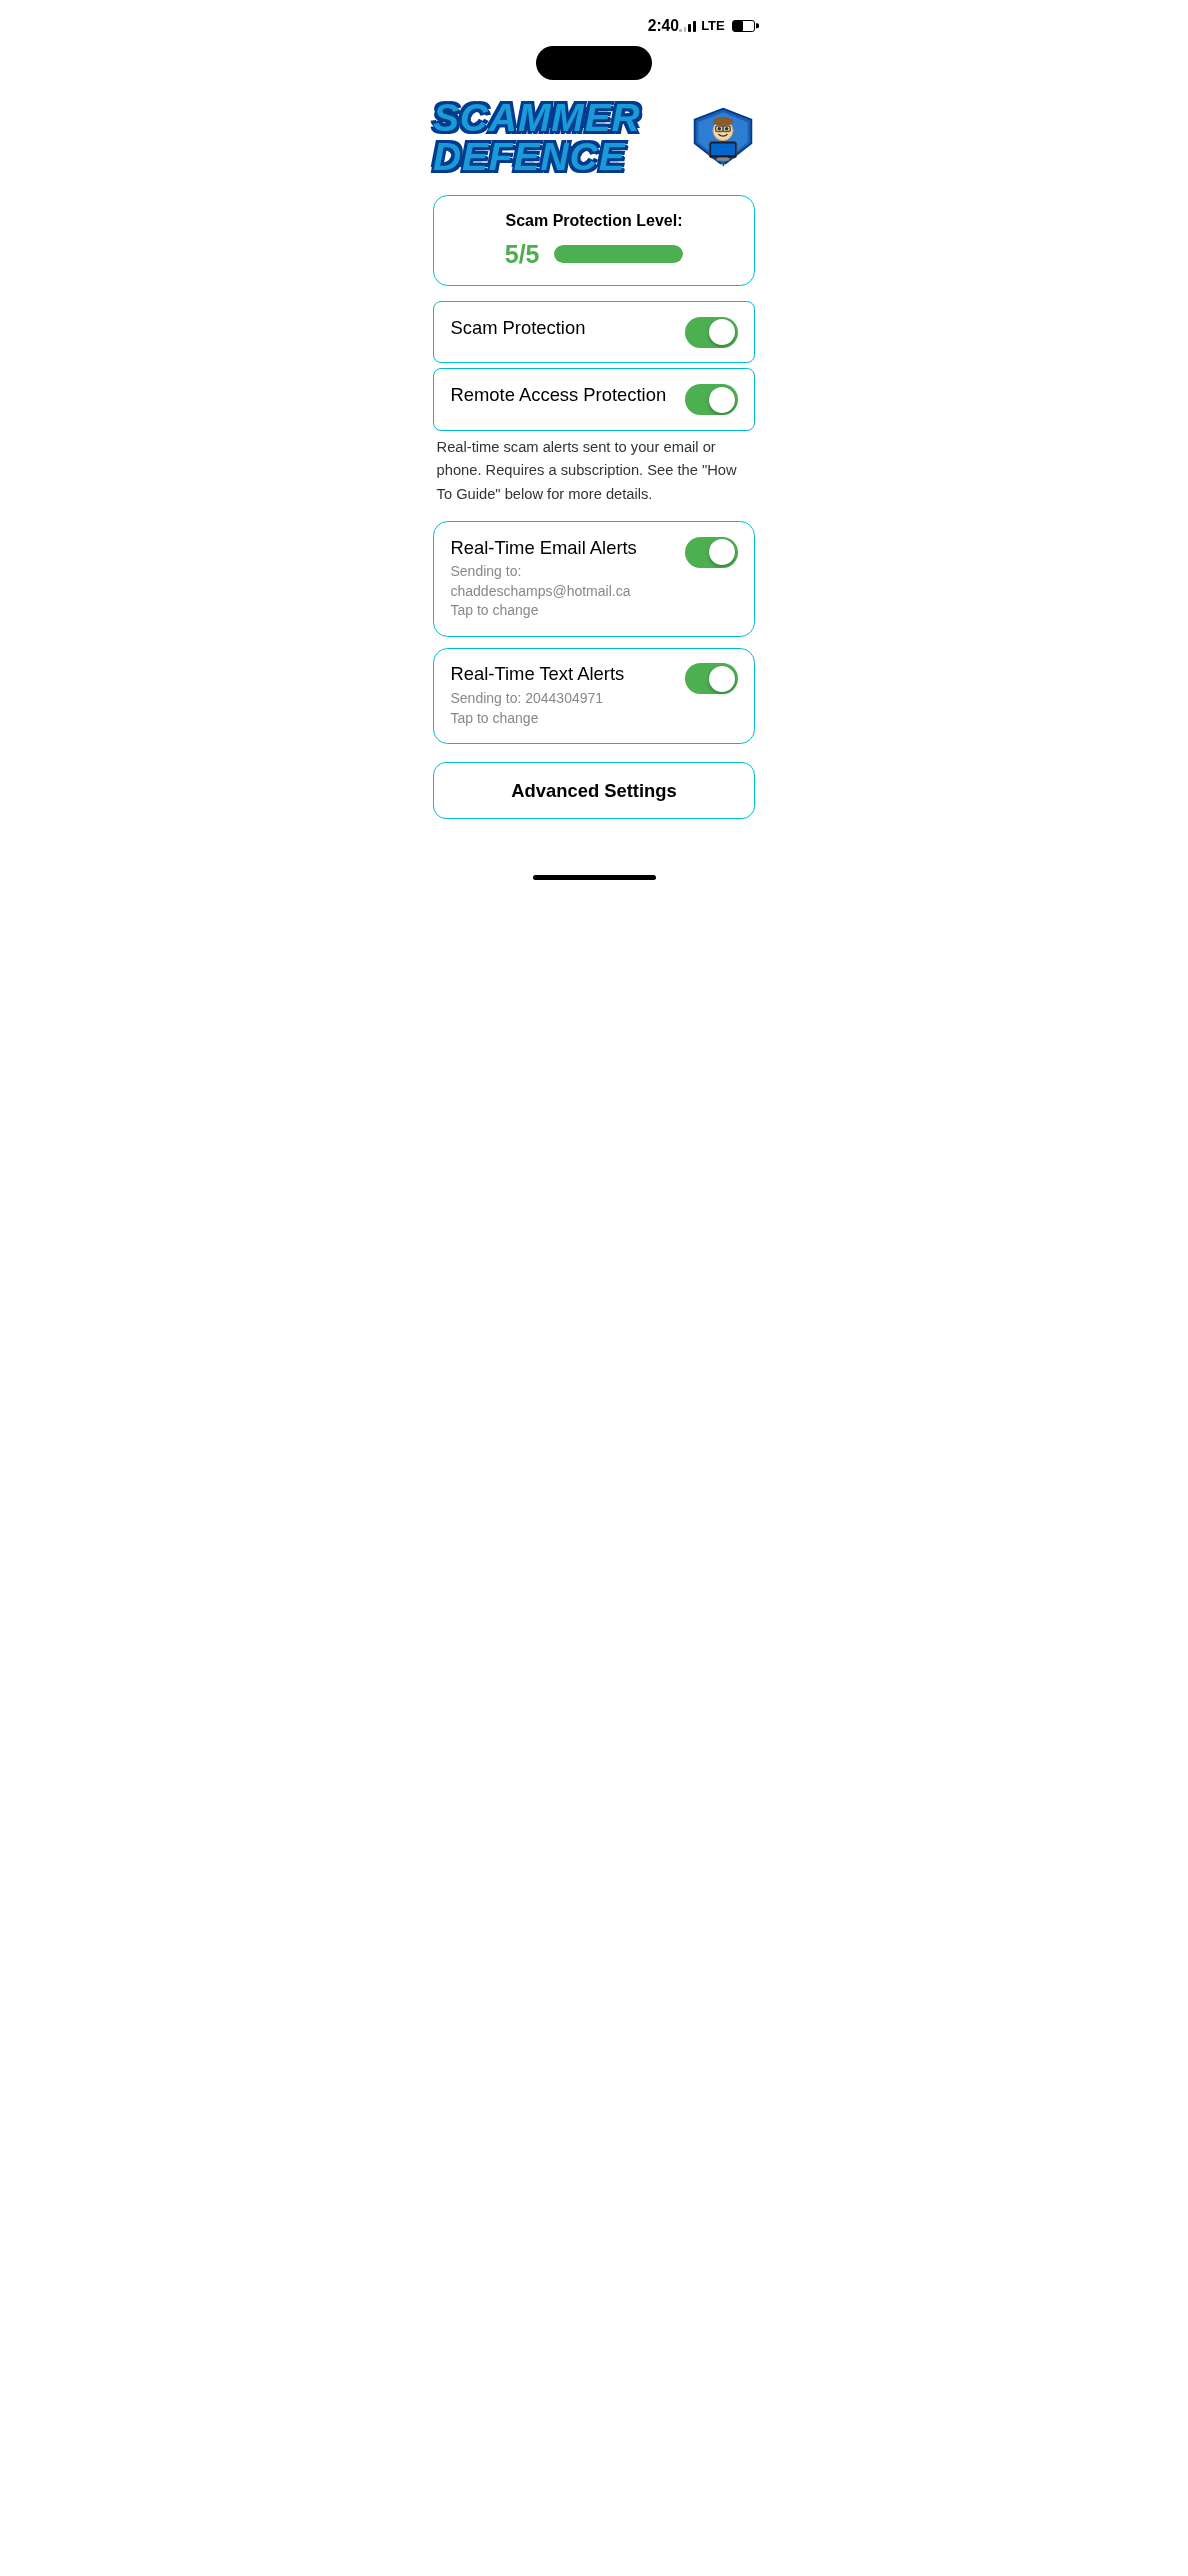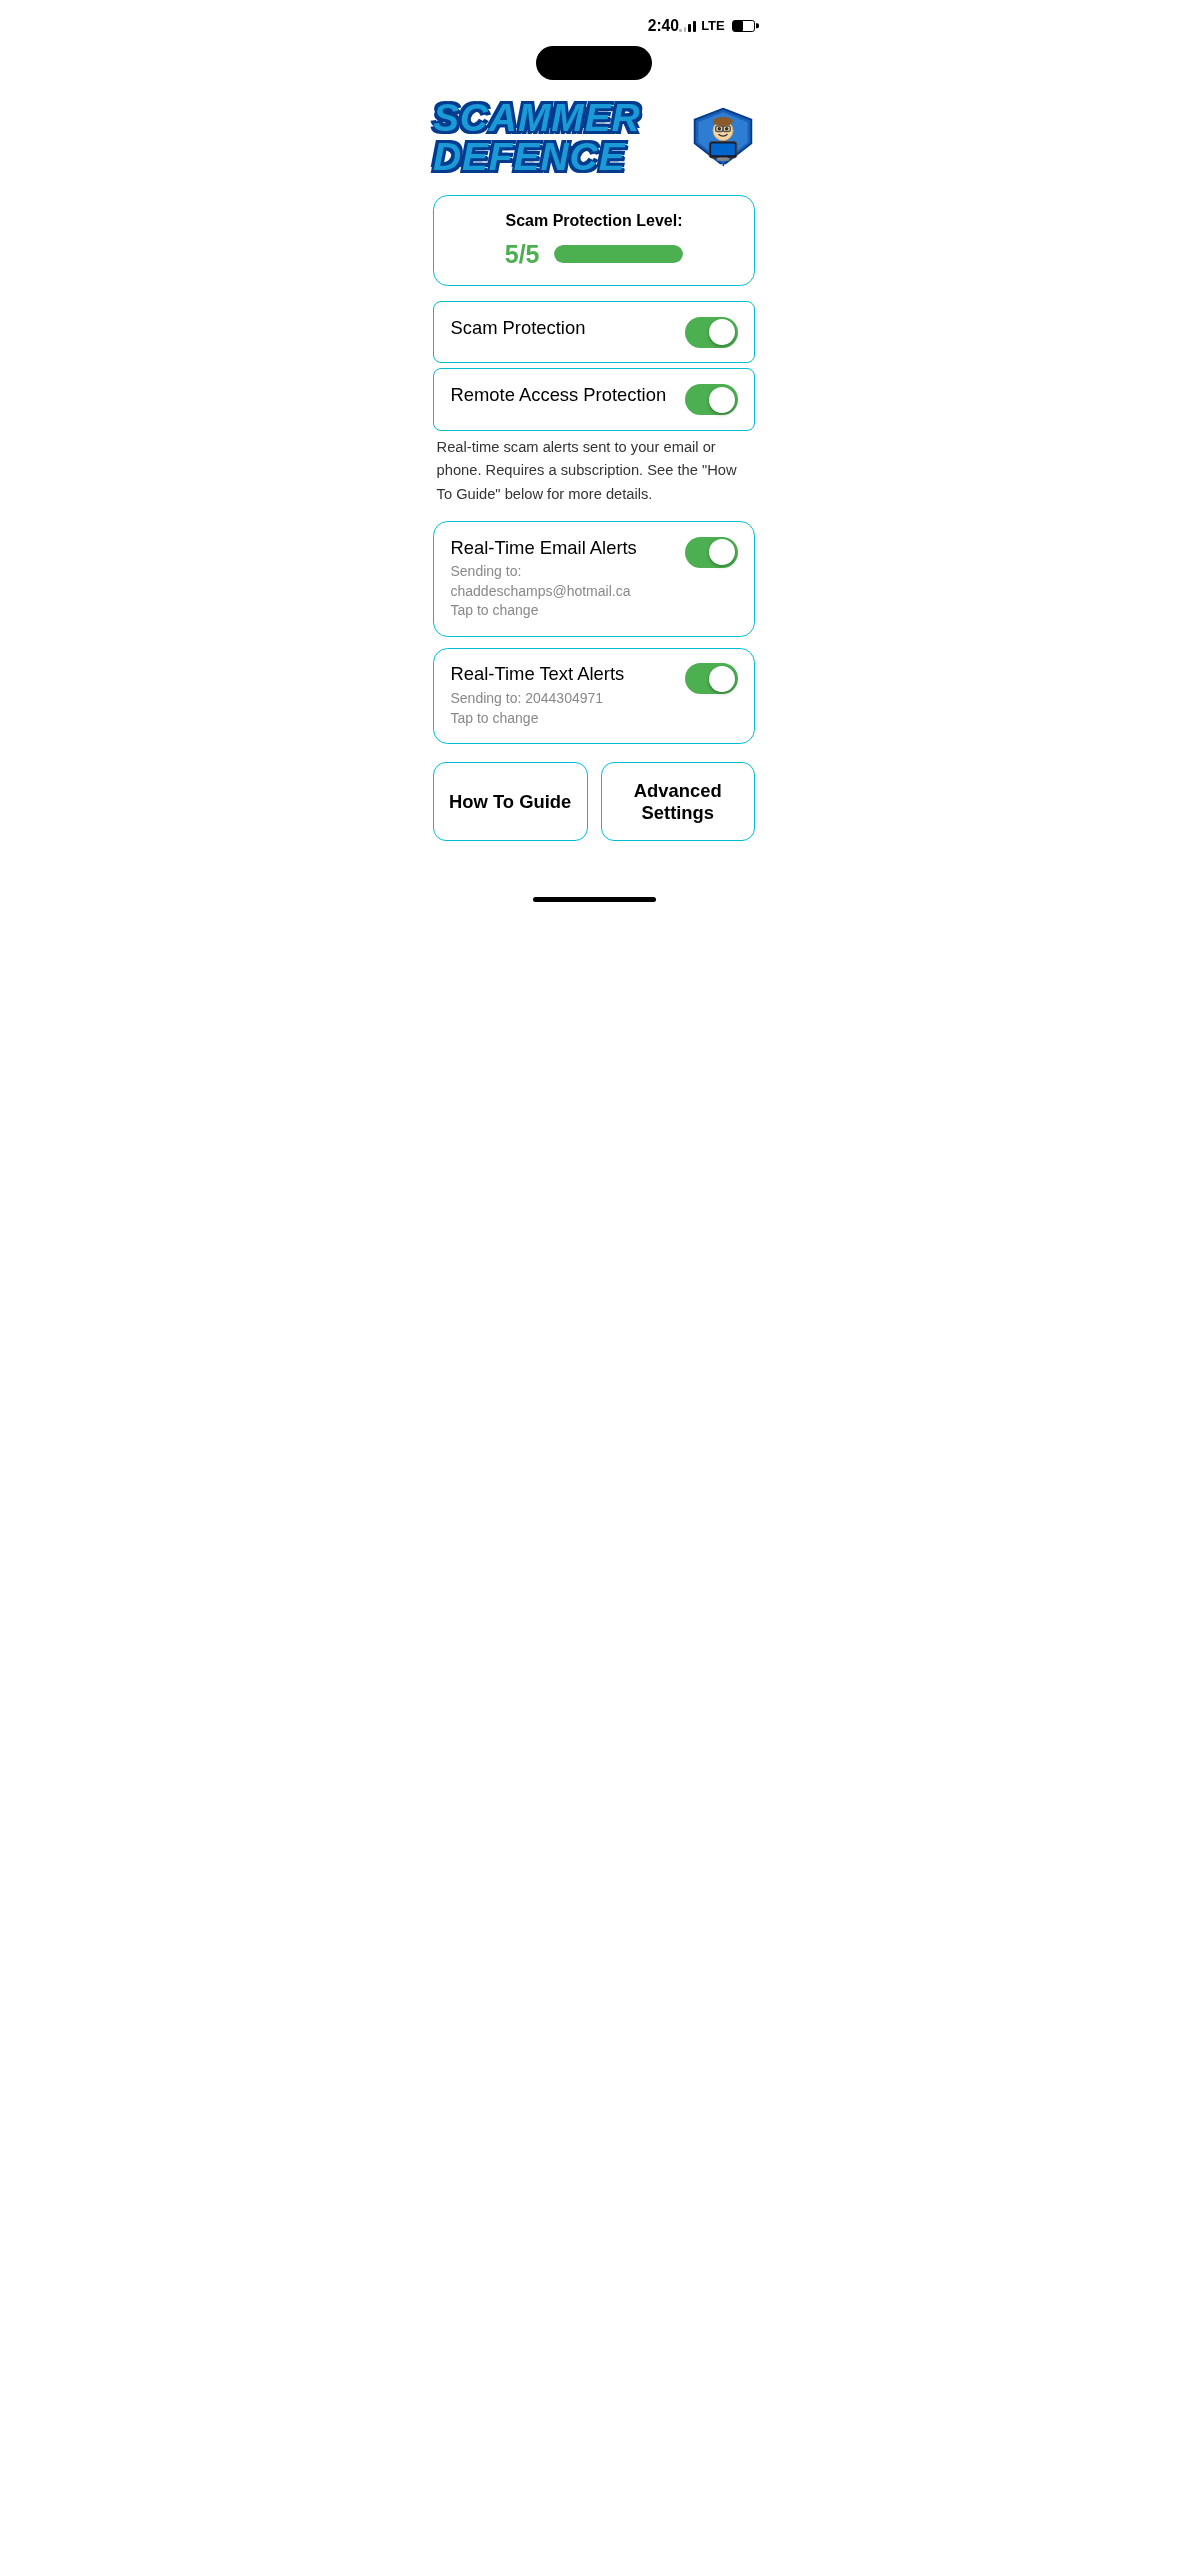--- a/index.html
+++ b/index.html
@@ -388,20 +388,19 @@
       <div class="toggle-label-multi">Real-Time Text Alerts</div>
       <div class="toggle-sublabel">
         <span>Sending to: 2044304971</span><br>
         <span>Tap to change</span>
       </div>
     </div>
     <div class="toggle-switch"></div>
   </div>
 
   <div class="bottom-buttons">
-    <button class="bottom-button">How To Guide</button>
     <button class="bottom-button">Advanced Settings</button>
   </div>
 
 </div>
 
 <div class="home-indicator"></div>
 
 
 </body></html>

